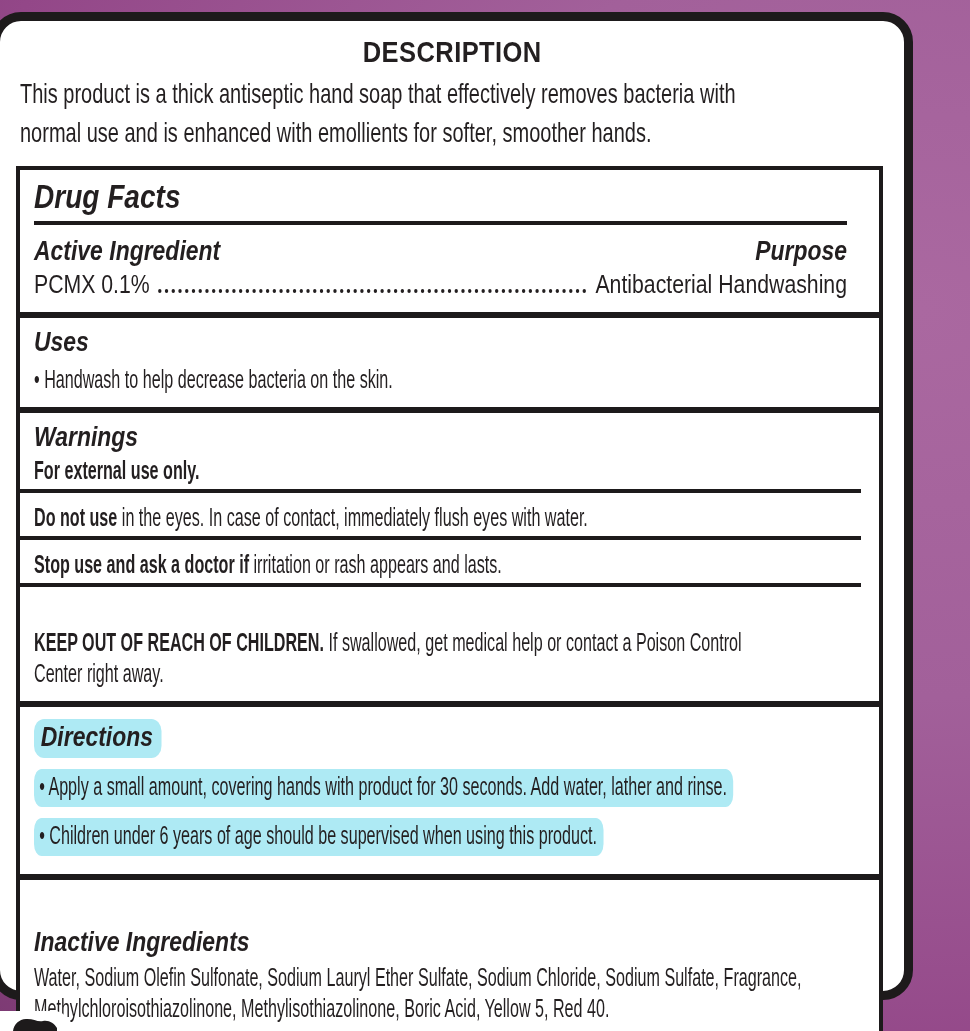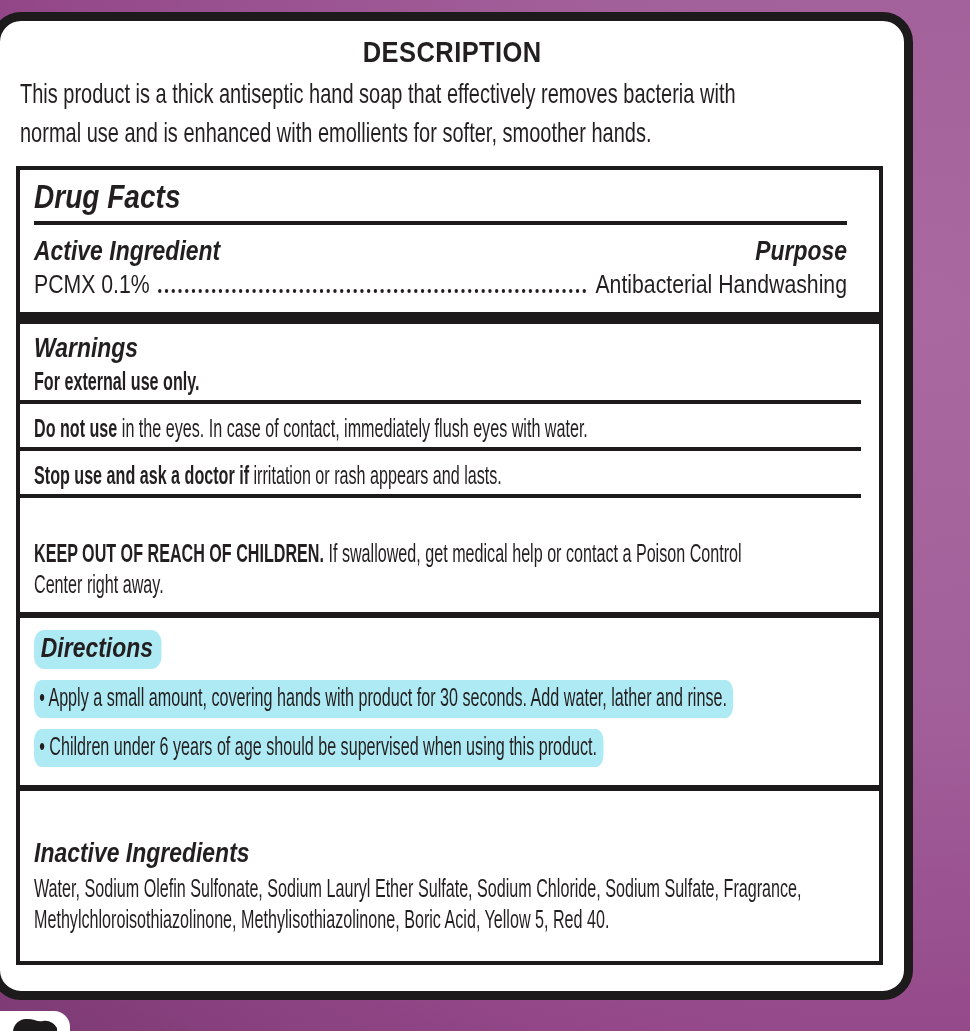--- a/index.html
+++ b/index.html
@@ -91,20 +91,24 @@
       </div>
       <div class="row body mt2 cxh">
         <span>PCMX 0.1%</span>
         <span class="dots"></span>
         <span>Antibacterial Handwashing</span>
       </div>
     </div>
 
     <div class="sep"></div>
 
+    <div class="sec">
+      <div class="h2 cxh">Uses</div>
+      <div class="body mt6 cxb">• Handwash to help decrease bacteria on the skin.</div>
+    </div>
 
     <div class="sep"></div>
 
     <div class="sec">
       <div class="h2 cxh">Warnings</div>
       <div class="body mt2 cxb">
         <b>For external use only.</b>
       </div>
       <div class="thinrule"></div>
       <div class="body cxb">

